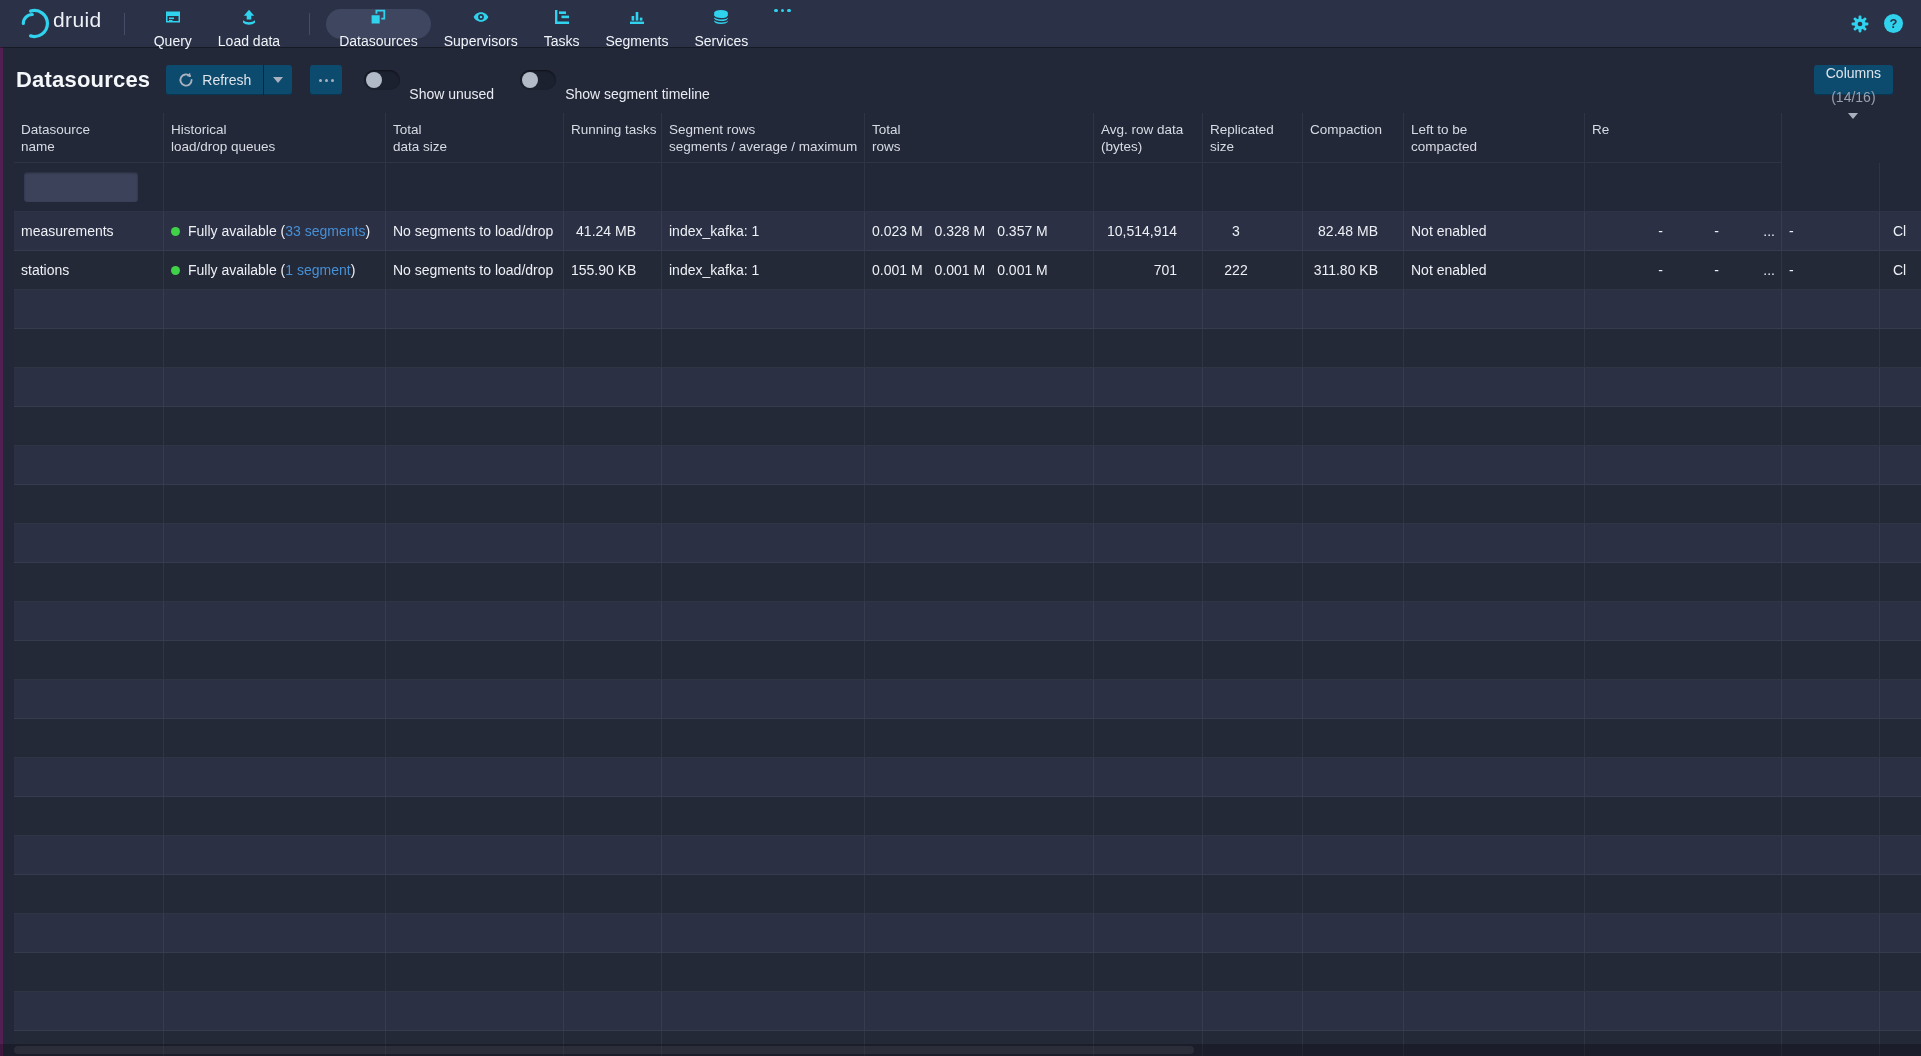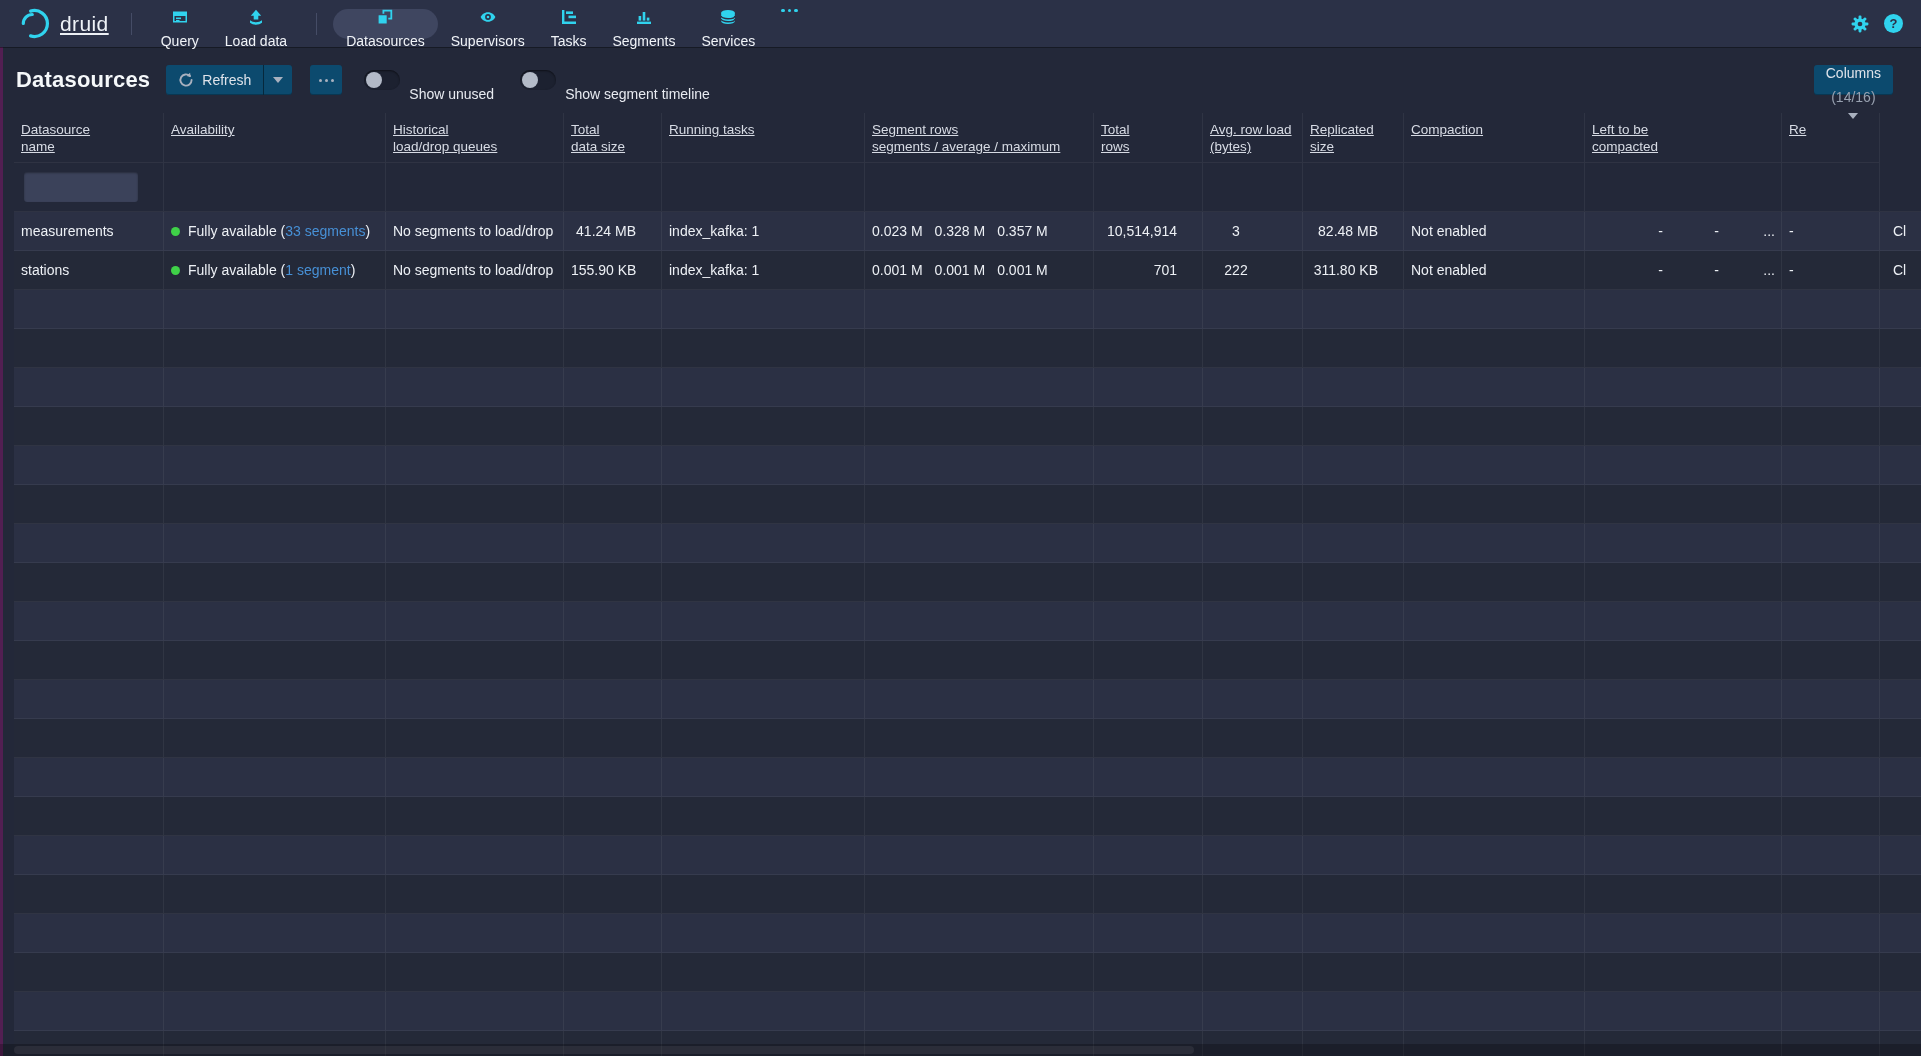--- a/index.html
+++ b/index.html
@@ -11,21 +11,21 @@
     position:relative;
   }
   
   .navbar {
     position:absolute; top:0; left:0; width:1921px; height:47px;
     background:#2b3147; display:flex; align-items:center;
     padding:0 18px 0 14px;
     box-shadow:0 1px 0 rgba(0,0,0,.35);
     z-index:5;
   }
-  .logo { display:flex; align-items:center; gap:9px; padding:0 6px;text-decoration:underline; }
+  .logo { display:flex; align-items:flex-start; gap:2px; padding:0 6px; }
   .logo-text { font-size:21px; font-weight:500; letter-spacing:.4px; color:#eef2f7; }
   .nav-divider { width:1px; height:22px; background:#454c66; margin:0 16px; }
   .nav-item {
     display:flex; align-items:center; gap:8px; height:30px;
     padding:0 13px; border-radius:15px; cursor:pointer;
     font-size:14px; color:#f1f4f8; white-space:nowrap;flex-direction:column;
   }
   .nav-item.active { background:#3f4660; }
   .nav-right { margin-left:auto; display:flex; align-items:center; gap:15px; }
   .help-circle {
@@ -68,21 +68,21 @@
   
   .tbl { position:absolute; top:113px; left:14px; width:2026px; }
   .tr {
     display:grid;
     grid-template-columns:150px 222px 178px 98px 203px 229px 109px 100px 101px 181px 197px 98px 160px;
   }
   .th {
     height:50px; padding:8px 7px 0; font-size:13.5px; line-height:17px; color:#d7dbe4;
     border-right:1px solid rgba(255,255,255,.055);
     border-bottom:1px solid rgba(255,255,255,.05);
-    white-space:nowrap; overflow:hidden; cursor:pointer;text-decoration:underline;
+    white-space:nowrap; overflow:hidden; cursor:pointer;
   }
   .td {
     height:39px; line-height:38px; padding:0 7px; font-size:14px; color:#edf0f5;
     border-right:1px solid rgba(255,255,255,.055);
     border-bottom:1px solid rgba(255,255,255,.05);
     white-space:nowrap; overflow:hidden;
   }
   .tr.even { background:#2b3044; }
   .tr.odd  { background:#242938; }
   .tr.filter .td { height:49px; }
@@ -286,45 +286,41 @@
 </div>
 
 <div class="tbl">
 
   <div class="tr">
     <div class="th">
       <div>Datasource</div>
         <div>name</div>
     </div>
     <div class="th">
-      <div>Availability</div>
-        <div></div>
-    </div>
-    <div class="th">
       <div>Historical</div>
         <div>load/drop queues</div>
     </div>
     <div class="th">
       <div>Total</div>
         <div>data size</div>
     </div>
     <div class="th">
       <div>Running tasks</div>
         <div></div>
     </div>
     <div class="th">
       <div>Segment rows</div>
         <div>segments / average / maximum</div>
     </div>
     <div class="th">
       <div>Total</div>
         <div>rows</div>
     </div>
     <div class="th">
-      <div>Avg. row load</div>
+      <div>Avg. row data</div>
         <div>(bytes)</div>
     </div>
     <div class="th">
       <div>Replicated</div>
         <div>size</div>
     </div>
     <div class="th">
       <div>Compaction</div>
         <div></div>
     </div>

